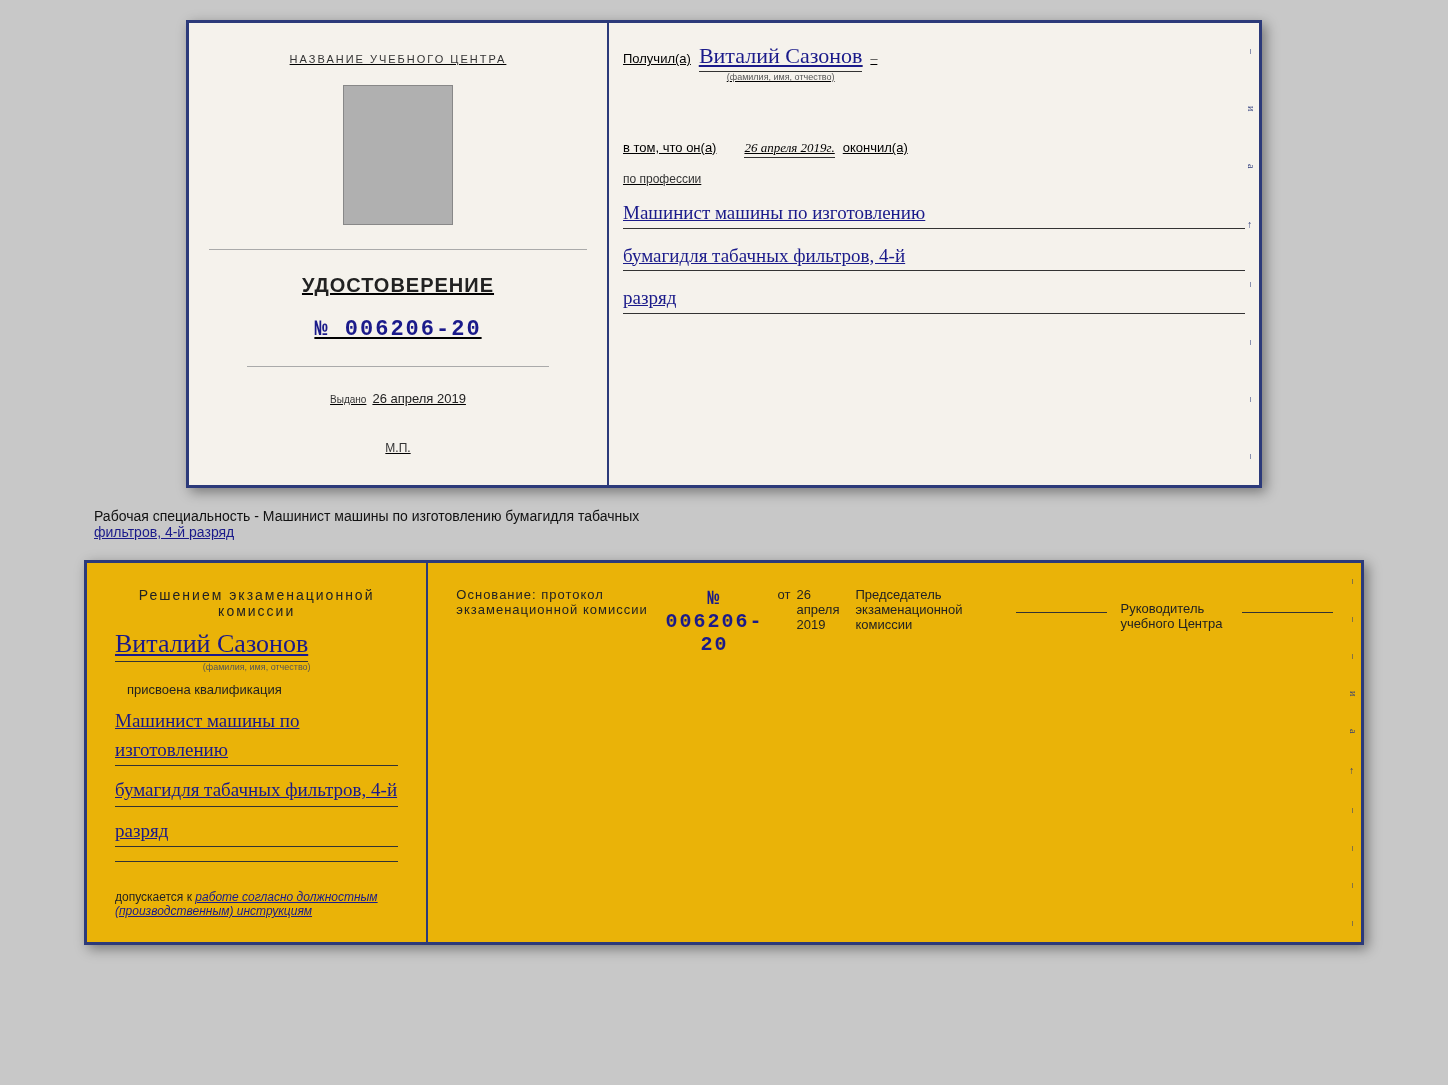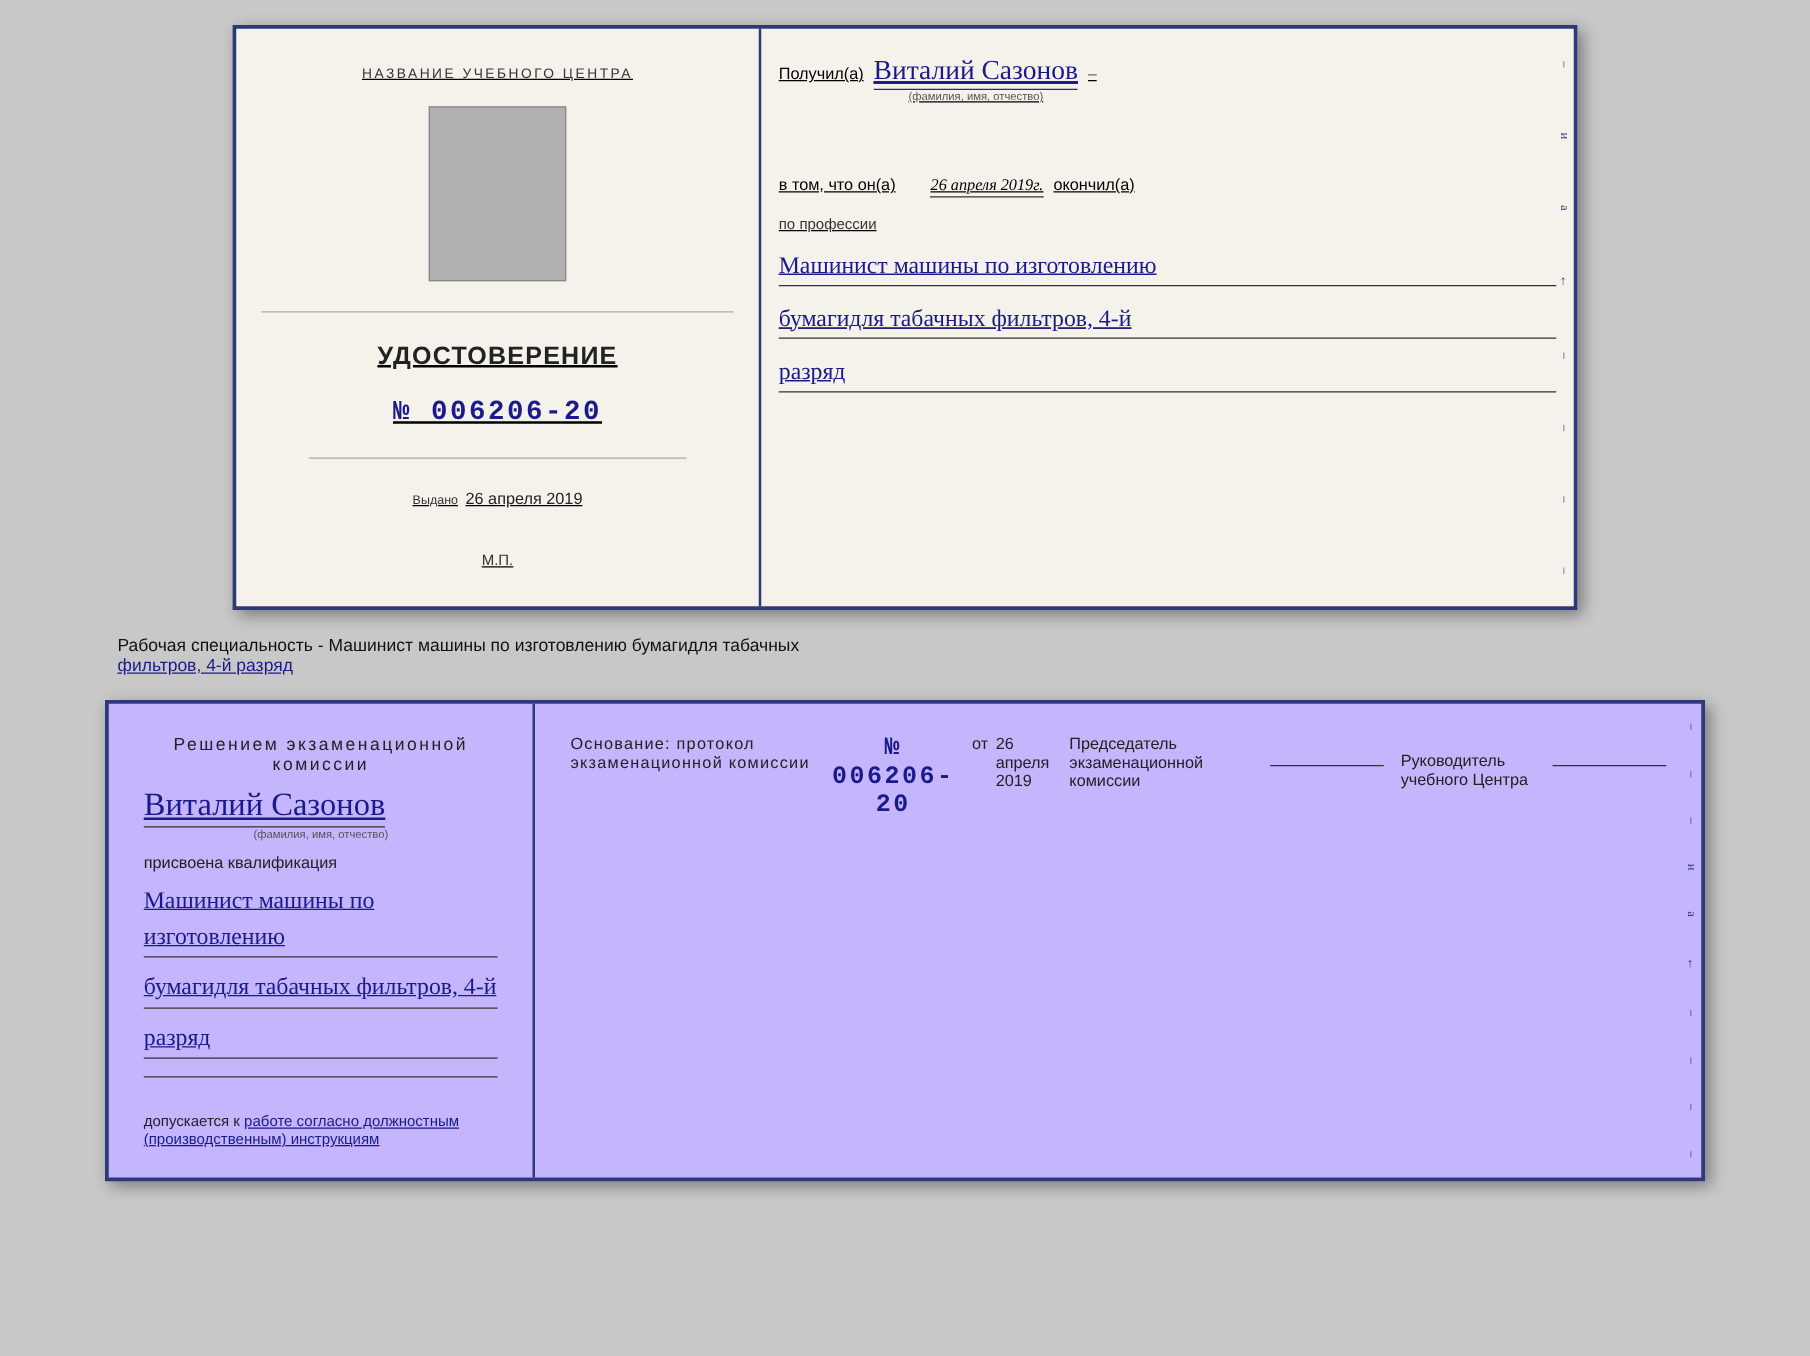--- a/index.html
+++ b/index.html
@@ -217,21 +217,21 @@
 
     .middle-text-underline {
       text-decoration: underline;
       color: #1a1a8a;
     }
 
     
     .certificate-bottom {
       width: 1280px;
       display: flex;
-      background: #c4b5fd;
+      background: #eab308;
       border: 3px solid #2c3a7a;
       box-shadow: 4px 4px 12px rgba(0,0,0,0.4);
       position: relative;
     }
 
     .cert-bottom-left {
       width: 580px;
       border-right: 2px solid #2c3a7a;
       padding: 24px 28px;
       display: flex;
@@ -261,40 +261,42 @@
       font-family: 'Brush Script MT', cursive, 'Comic Sans MS', cursive;
       border-bottom: 1px solid #333;
       padding-bottom: 2px;
       text-decoration: underline;
     }
 
     .prisvonena {
       font-size: 13px;
       font-family: Arial, sans-serif;
       color: #222;
+      margin-left: 12px;
     }
 
     .cursive-medium {
       font-size: 19px;
       color: #1a1a8a;
       font-family: 'Brush Script MT', cursive, 'Comic Sans MS', cursive;
       border-bottom: 1px solid #333;
       padding-bottom: 1px;
       text-decoration: underline;
       line-height: 1.5;
     }
 
     .dopuskaetsya {
       font-size: 12px;
       font-family: Arial, sans-serif;
       color: #222;
       margin-top: 14px;
     }
 
     .dopusk-italic {
+      font-style: italic;
       text-decoration: underline;
       color: #1a1a8a;
       font-size: 12px;
     }
 
     .osnov-text {
       font-size: 13px;
       font-family: Arial, sans-serif;
       color: #222;
       letter-spacing: 1px;

